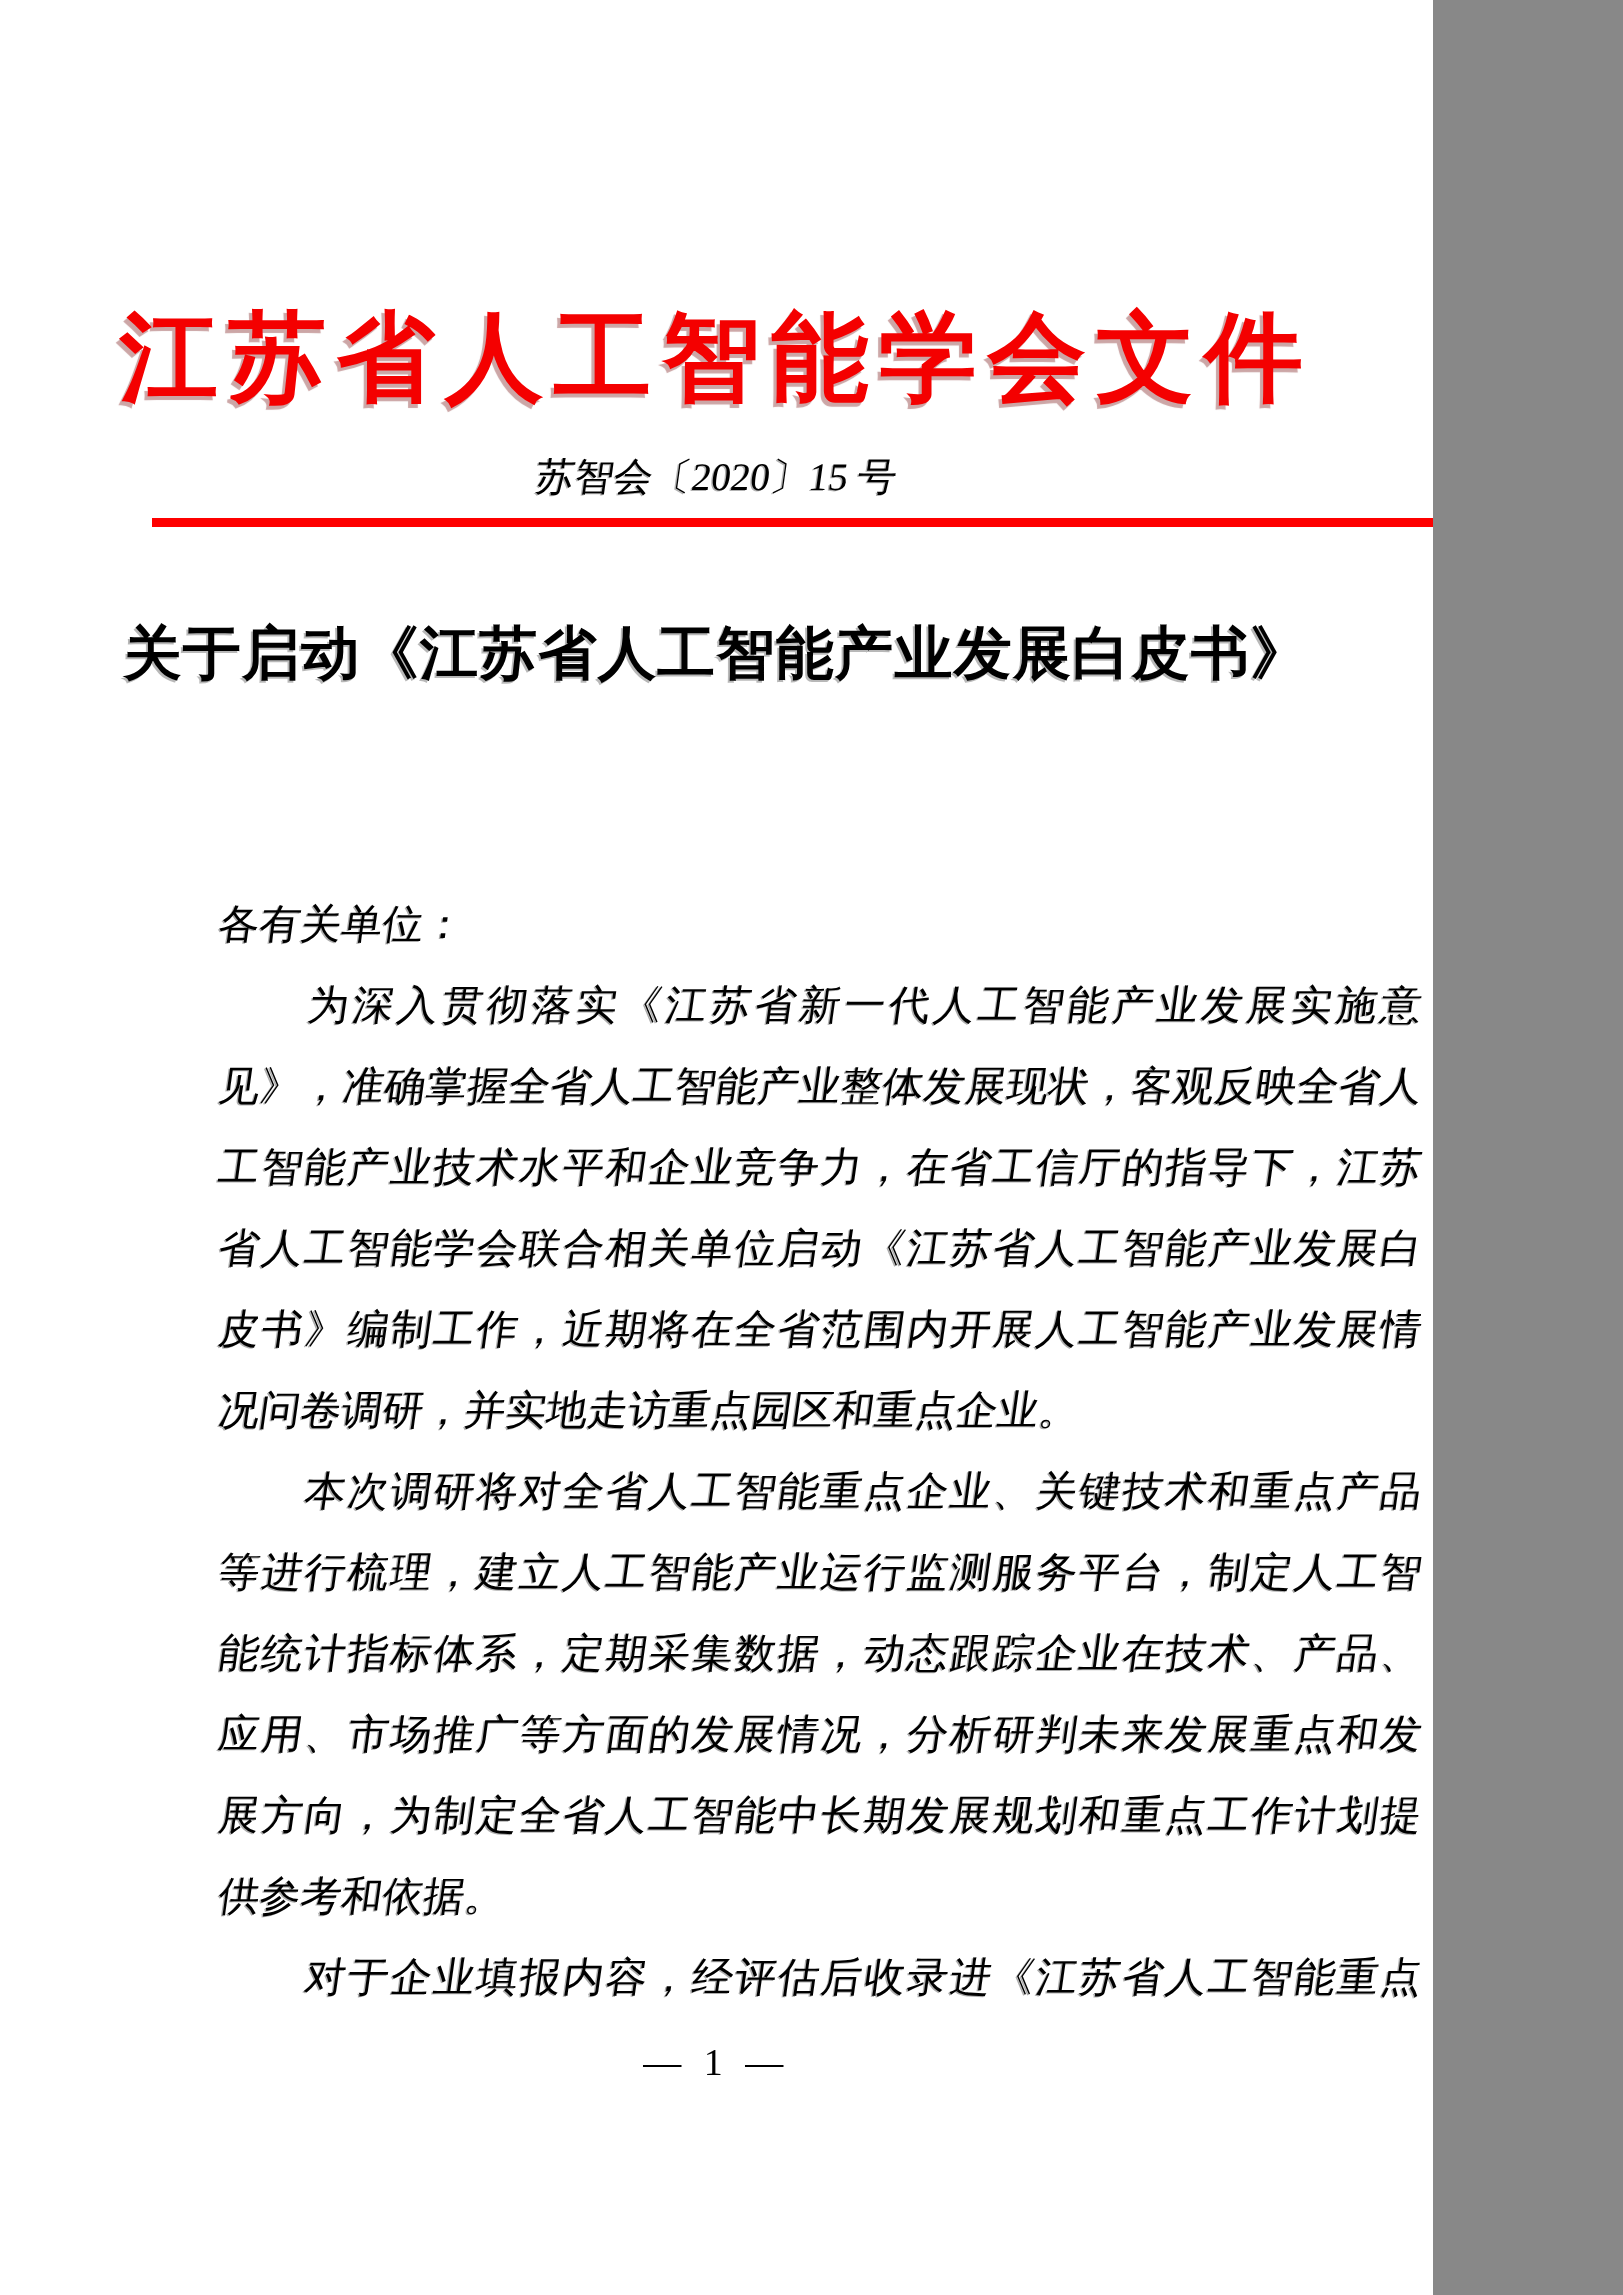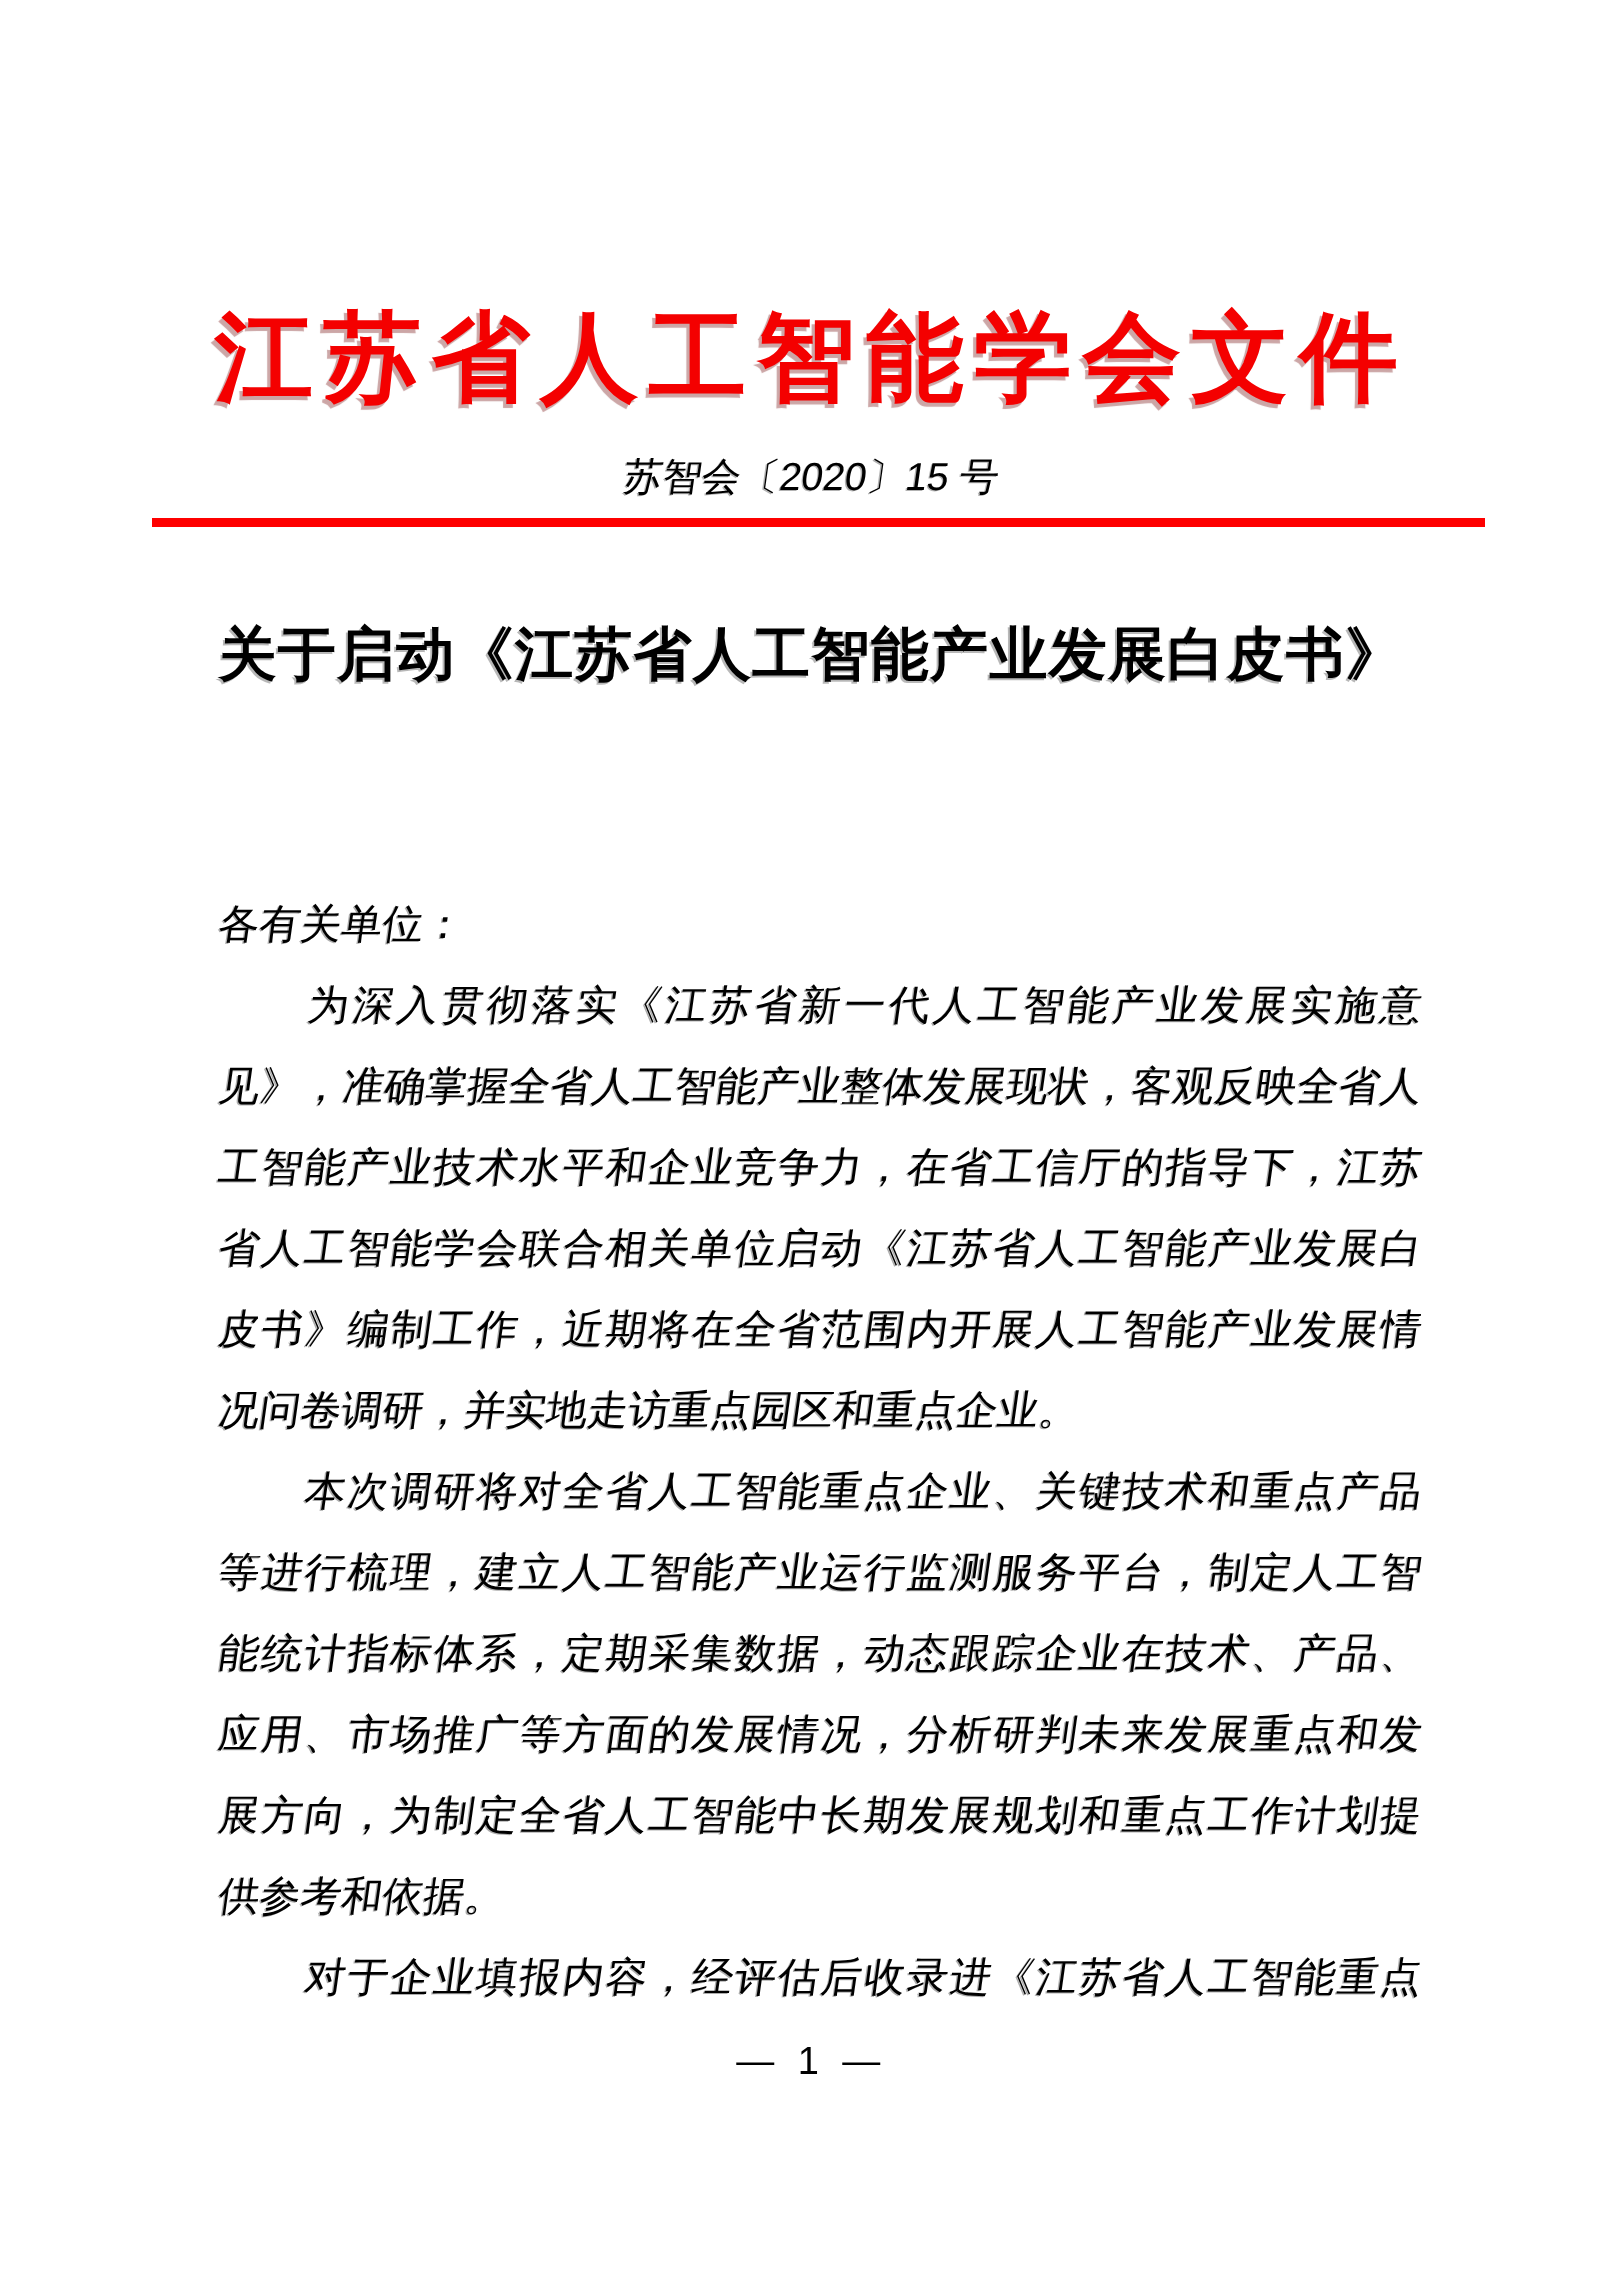--- a/index.html
+++ b/index.html
@@ -1,18 +1,18 @@
 <!DOCTYPE html>
 <html style="font-size:10.5px"><head>
 <meta charset="utf-8">
 <style>
   html,body{margin:0;padding:0;background:#888;}
   .page{
-    position:relative;width:1623px;height:2295px;background:#ffffff;
-    font-family:Liberation Sans, sans-serif;color:#000;overflow:hidden;
+    position:relative;width:1433px;height:2295px;background:#ffffff;
+    font-family:Liberation Serif, serif;color:#000;overflow:hidden;
   }
   .org-title{
     position:absolute;top:293px;left:0;right:0;text-align:center;
     font-size:98px;font-weight:700;letter-spacing:10.5px;
     color:#f40000;text-shadow:-3.3px 3.9px 0.7px rgba(110,0,0,0.35);
     white-space:nowrap;
   }
   .doc-number{
     position:absolute;top:450px;left:0;right:0;text-align:center;
     font-size:39px;transform:skewX(-8deg);transform-origin:50% 50%;

